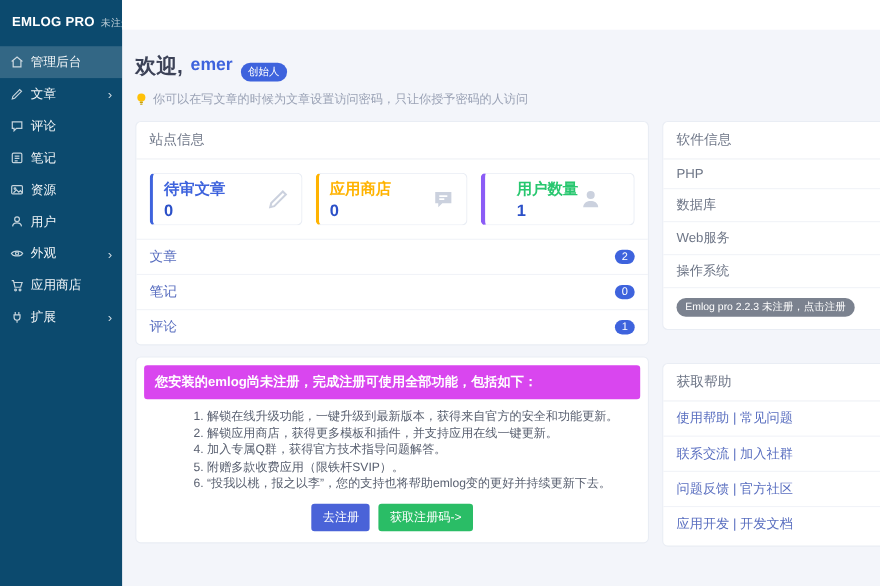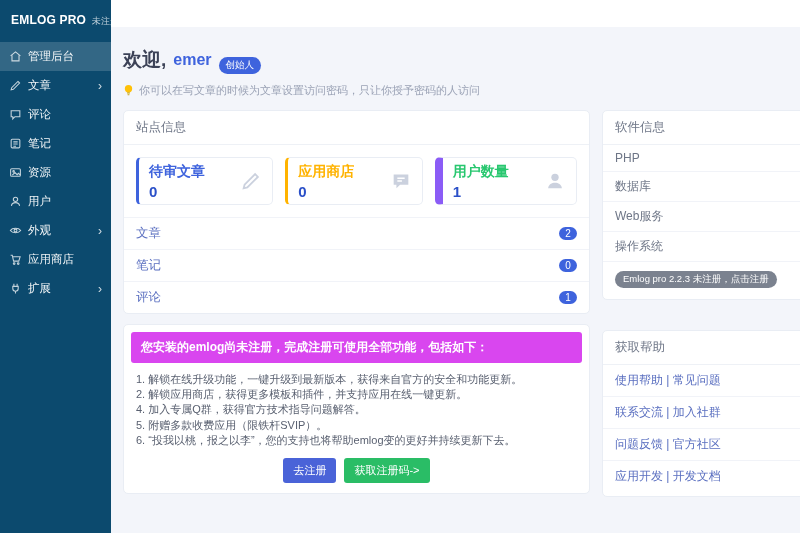--- a/index.html
+++ b/index.html
@@ -48,21 +48,21 @@
 
   
   .stats { display: flex; gap: 12px; padding: 12px; }
   .stat {
     flex: 1; height: 48px; border: 1px solid #e9edf4; border-radius: 5px;
     display: flex; justify-content: space-between; align-items: center;
     padding: 6px 10px;
   }
   .stat.b-blue  { border-left: 3px solid #3e63dd; }
   .stat.b-amber { border-left: 3px solid #ffb300; }
-  .stat.b-green { border-left: 8px solid #8b5cf6; }
+  .stat.b-green { border-left: 4px solid #8b5cf6; justify-content: center; }
   .stat-label { font-size: 14px; font-weight: bold; }
   .stat.b-blue  .stat-label { color: #3e63dd; }
   .stat.b-amber .stat-label { color: #ffb300; }
   .stat.b-green .stat-label { color: #28c76f; }
   .stat-value { font-size: 15px; font-weight: bold; color: #2b50c8; margin-top: 2px; }
   .stat-ico svg { width: 22px; height: 22px; display: block; }
 
   .info-row {
     display: flex; justify-content: space-between; align-items: center;
     padding: 7px 12px; border-top: 1px solid #f1f3f8;
@@ -73,21 +73,21 @@
     text-align: center; padding: 1px 6px; border-radius: 9px;
   }
 
   
   .notice-card { margin-top: 10px; padding: 7px 7px 10px; }
   .alert {
     background: #d946ef; color: #fff; font-size: 12px; font-weight: bold;
     padding: 7px 10px; border-radius: 3px;
   }
   .benefits { padding: 9px 5px 5px; }
-  .benefit { font-size: 11px; color: #596070; line-height: 1.38; }
+  .benefit { font-size: 11px; color: #596070; line-height: 1.38; margin-left: 40px; }
   .btn-row { display: flex; justify-content: center; gap: 8px; padding-top: 5px; }
   .btn { border: none; color: #fff; font-size: 11px; padding: 5px 10px; border-radius: 3px; cursor: pointer; font-family: inherit; }
   .btn-blue  { background: #4a63d8; }
   .btn-green { background: #2abd66; }
 
   
   .sw-row { padding: 6px 12px; font-size: 12px; color: #6e7687; border-bottom: 1px solid #f1f3f8; }
   .version-badge {
     display: inline-block; margin: 9px 12px 11px;
     background: #7b828f; color: #fff; font-size: 9.5px;

